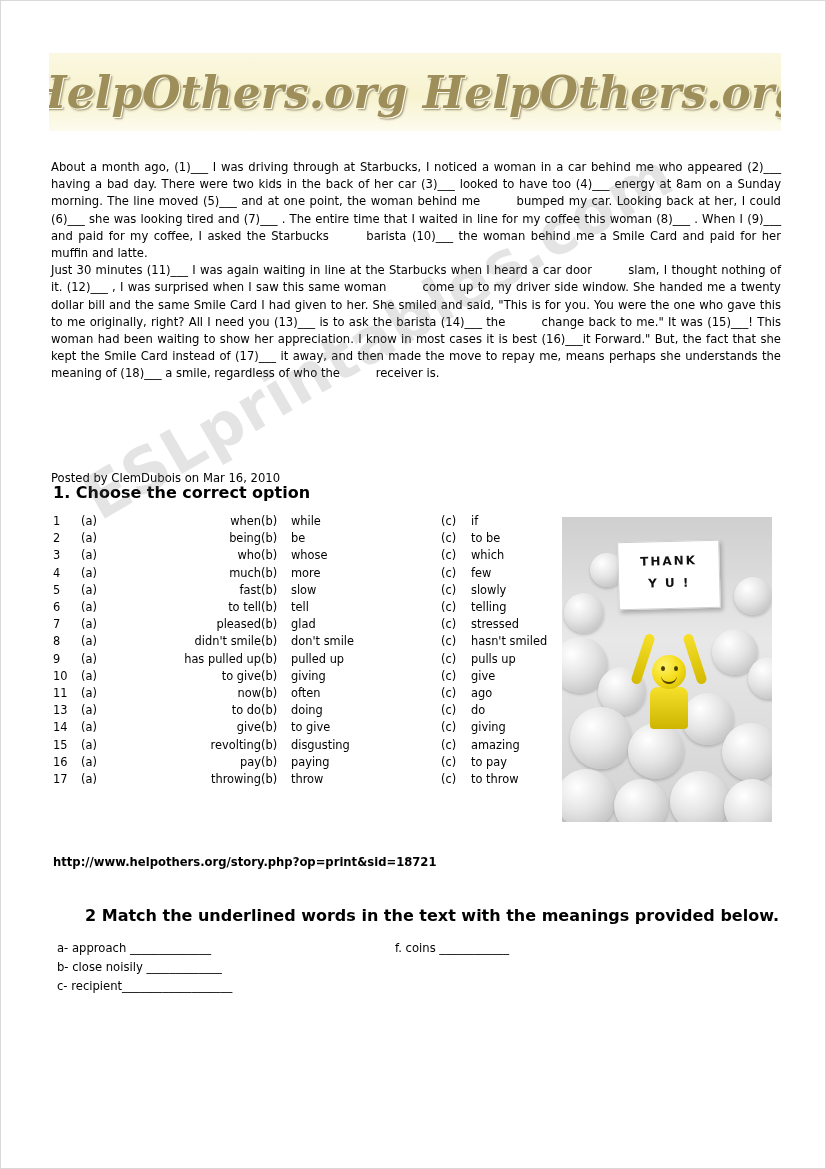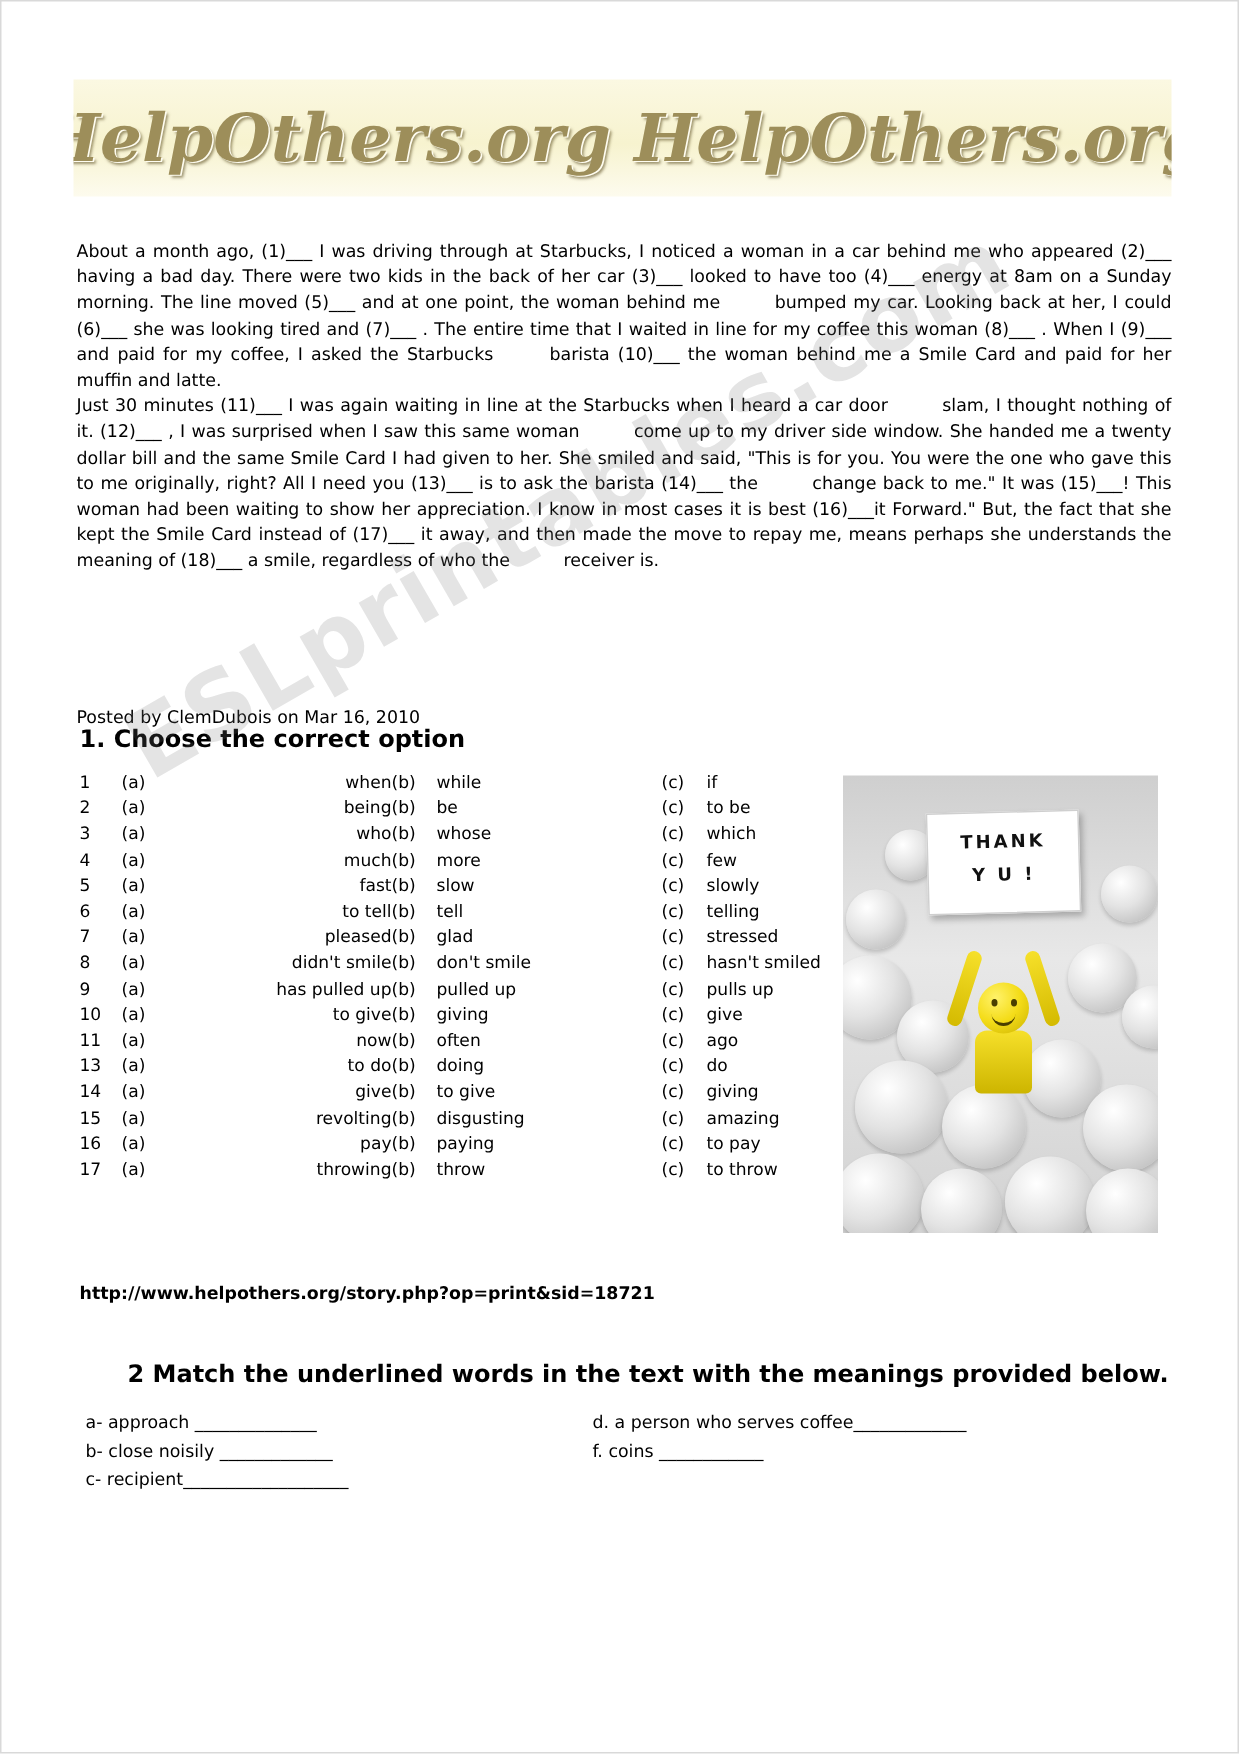--- a/index.html
+++ b/index.html
@@ -455,20 +455,19 @@
 
   <div class="q2-title">2 Match the underlined words in the text with the meanings provided below.</div>
 
   <div class="match">
     <div class="match-col match-left">
       <div class="match-row">a-  approach ______________</div>
       <div class="match-row">b-  close noisily _____________</div>
       <div class="match-row">c-  recipient___________________</div>
     </div>
     <div class="match-col match-right">
-      <div class="match-row">d. a person who serves coffee_____________</div>
       <div class="match-row">f.  coins ____________</div>
     </div>
   </div>
 
   <div class="watermark">ESLprintables.com</div>
 
 </div>
 
 </body></html>

